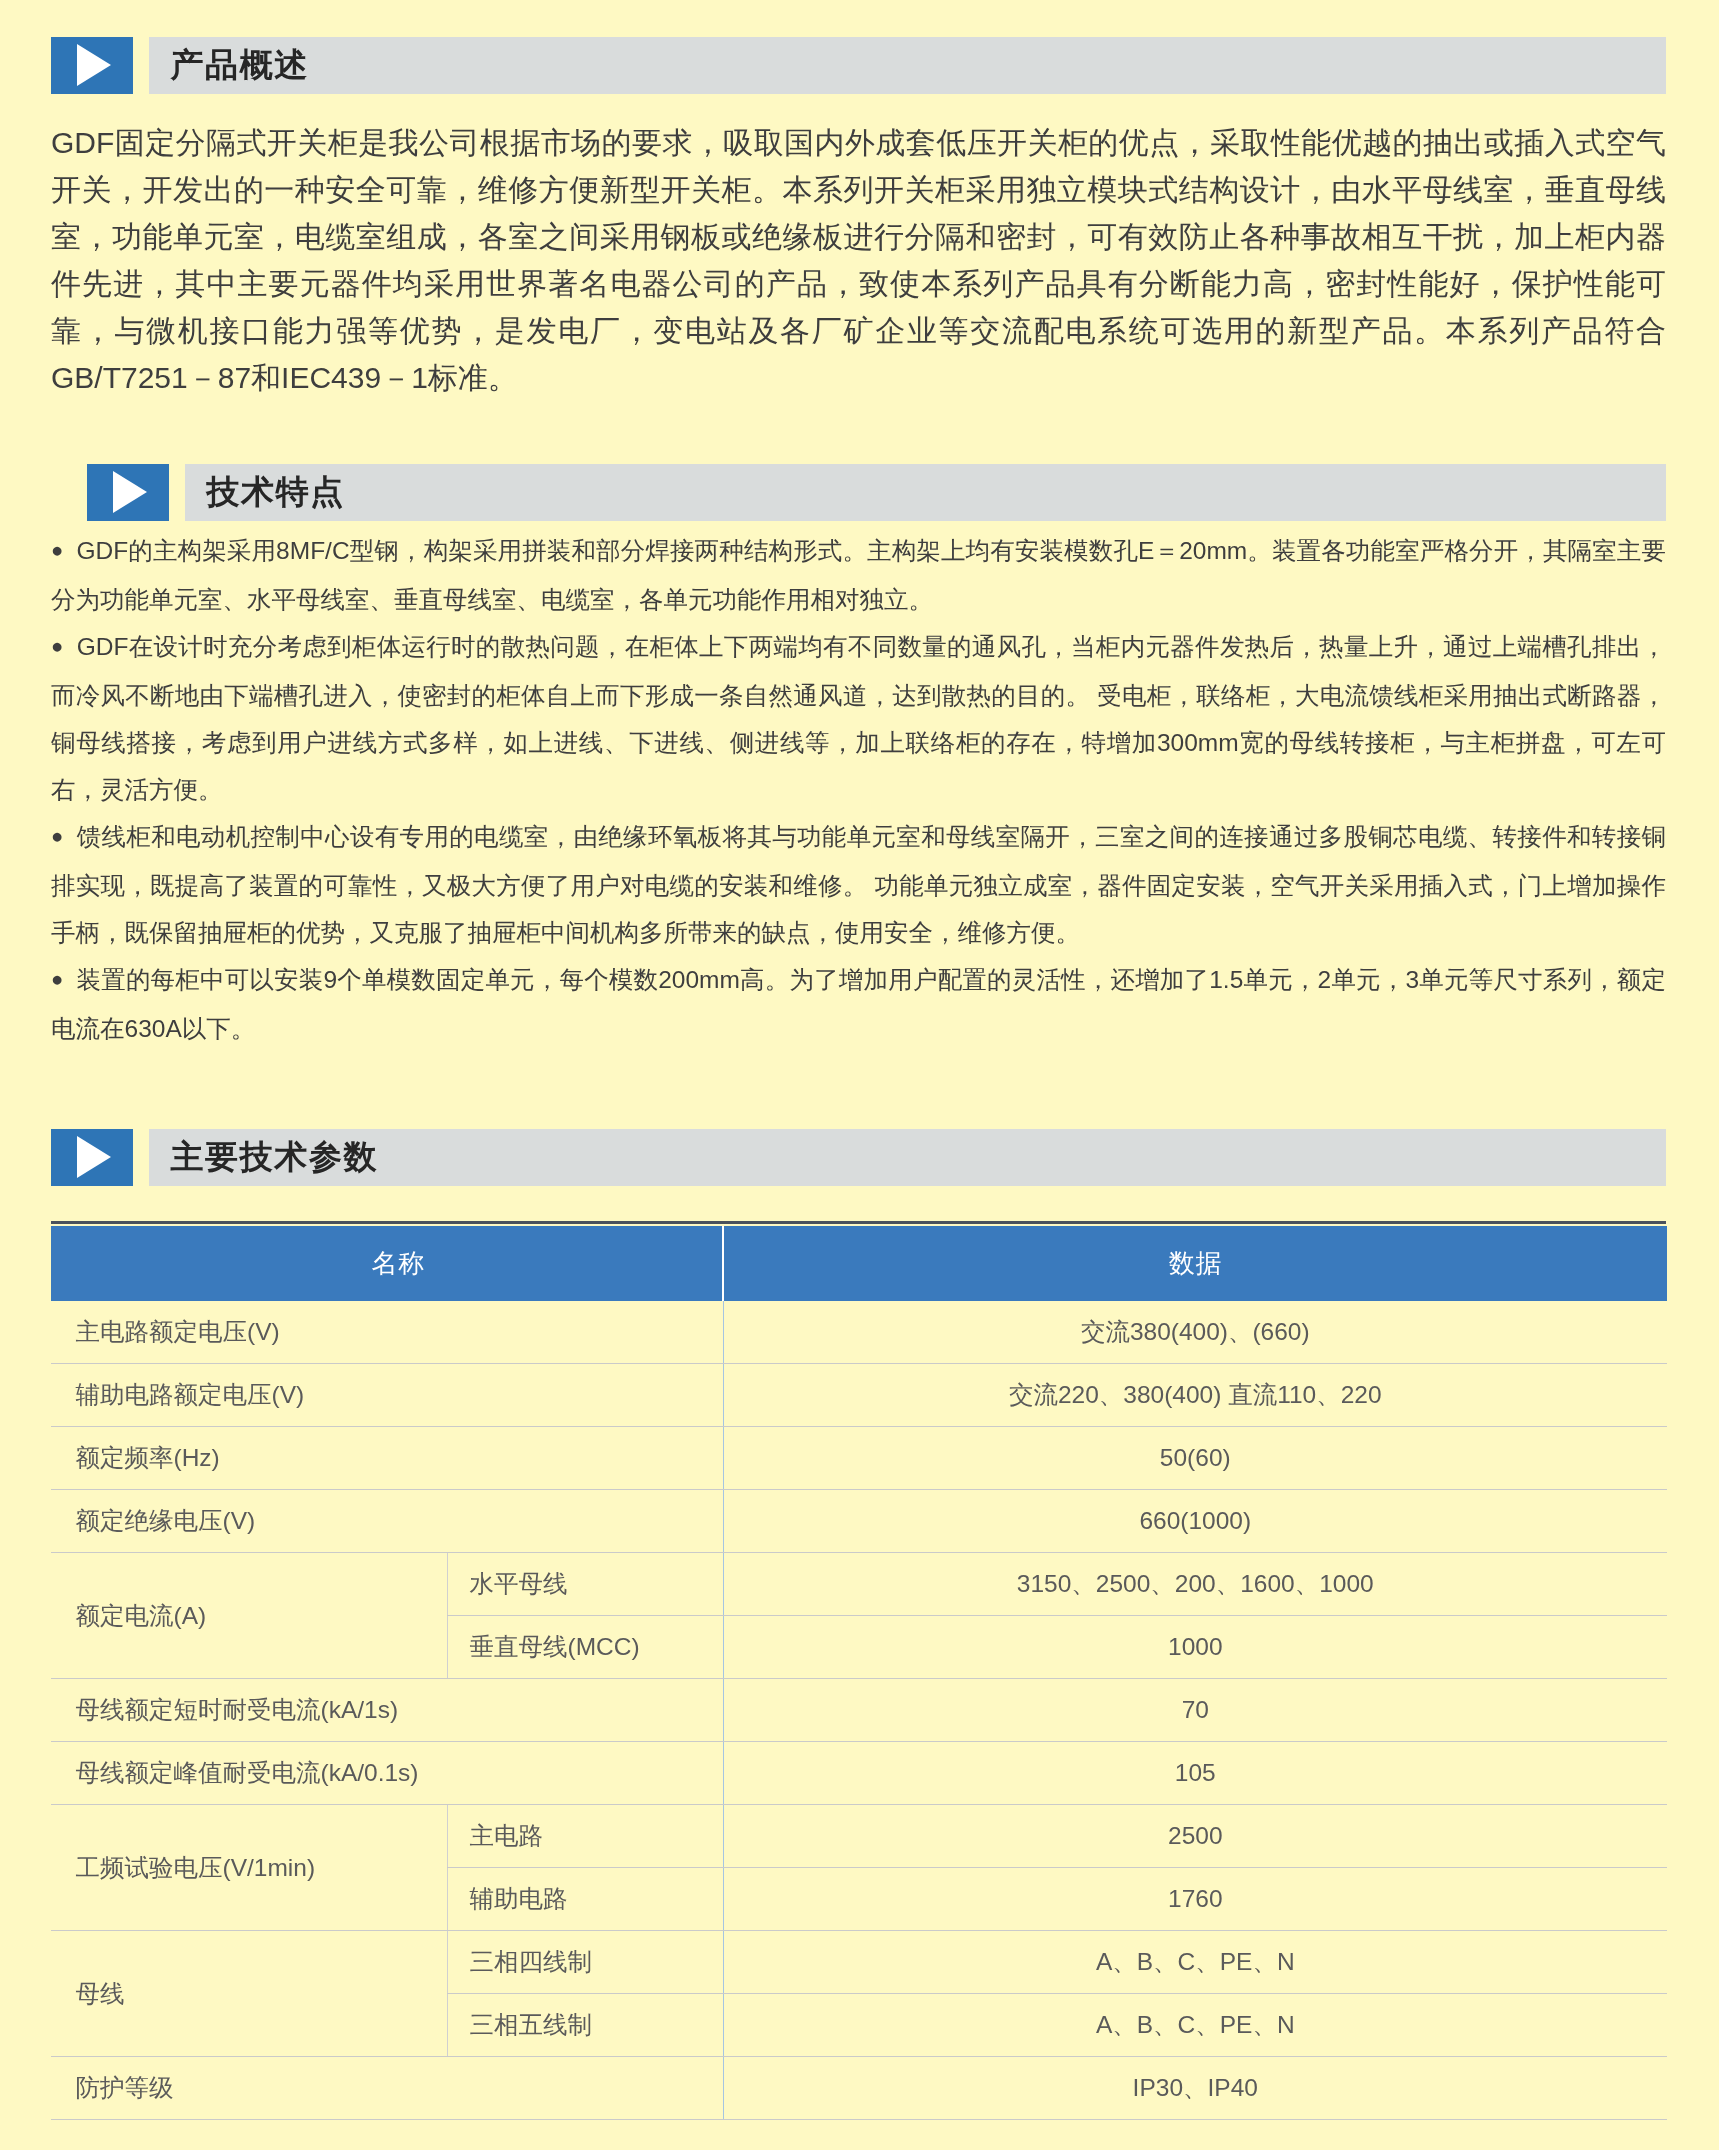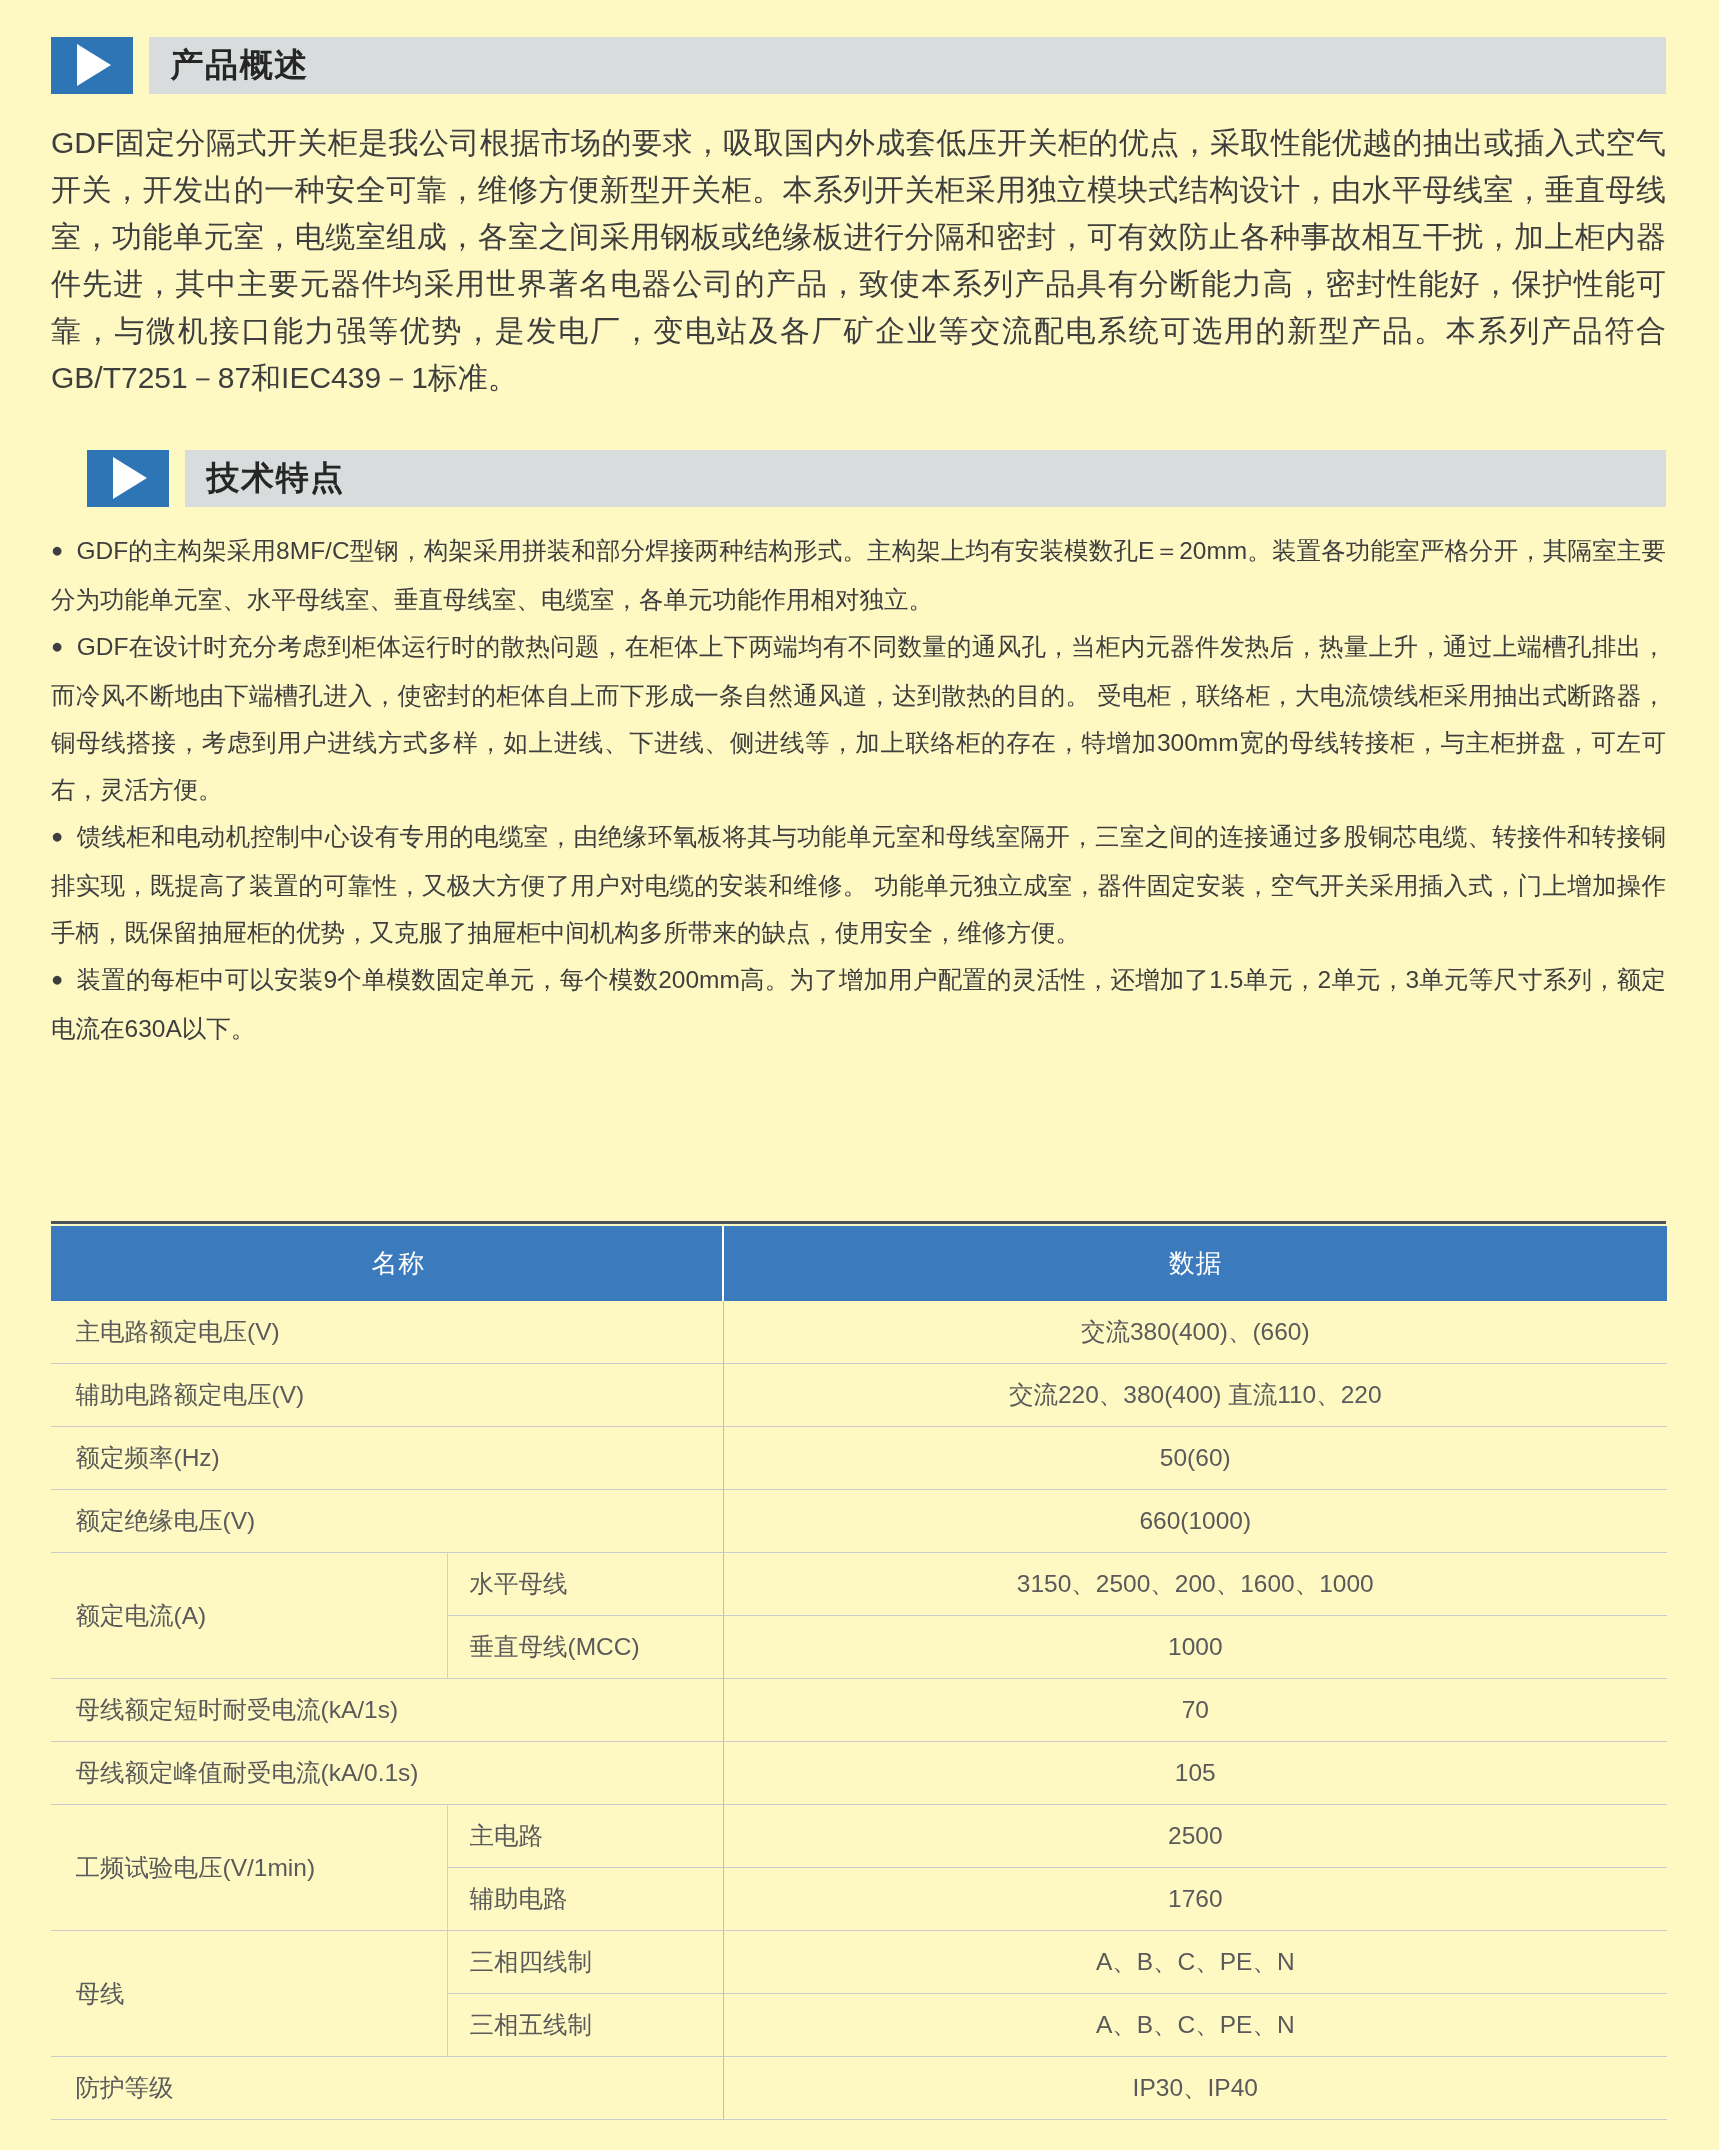--- a/index.html
+++ b/index.html
@@ -43,36 +43,44 @@
     <div class="sec-icon">
       <div class="tri"></div>
     </div>
     <div class="sec-bar">
       <span class="sec-title">产品概述</span>
     </div>
   </div>
 
   <div class="intro">GDF固定分隔式开关柜是我公司根据市场的要求，吸取国内外成套低压开关柜的优点，采取性能优越的抽出或插入式空气开关，开发出的一种安全可靠，维修方便新型开关柜。本系列开关柜采用独立模块式结构设计，由水平母线室，垂直母线室，功能单元室，电缆室组成，各室之间采用钢板或绝缘板进行分隔和密封，可有效防止各种事故相互干扰，加上柜内器件先进，其中主要元器件均采用世界著名电器公司的产品，致使本系列产品具有分断能力高，密封性能好，保护性能可靠，与微机接口能力强等优势，是发电厂，变电站及各厂矿企业等交流配电系统可选用的新型产品。本系列产品符合GB/T7251－87和IEC439－1标准。</div>
 
-  <div class="sec-header" style="top:450px;padding-left:36px;">
+  <div class="sec-header" style="top:464px;padding-left:36px;">
     <div class="sec-icon">
       <div class="tri"></div>
     </div>
     <div class="sec-bar">
       <span class="sec-title">技术特点</span>
     </div>
   </div>
 
   <div class="bullets">
     <div class="bullet-item"><span class="bullet-dot">●</span><span>GDF的主构架采用8MF/C型钢，构架采用拼装和部分焊接两种结构形式。主构架上均有安装模数孔E＝20mm。装置各功能室严格分开，其隔室主要分为功能单元室、水平母线室、垂直母线室、电缆室，各单元功能作用相对独立。</span></div>
     <div class="bullet-item"><span class="bullet-dot">●</span><span>GDF在设计时充分考虑到柜体运行时的散热问题，在柜体上下两端均有不同数量的通风孔，当柜内元器件发热后，热量上升，通过上端槽孔排出，而冷风不断地由下端槽孔进入，使密封的柜体自上而下形成一条自然通风道，达到散热的目的。 受电柜，联络柜，大电流馈线柜采用抽出式断路器，铜母线搭接，考虑到用户进线方式多样，如上进线、下进线、侧进线等，加上联络柜的存在，特增加300mm宽的母线转接柜，与主柜拼盘，可左可右，灵活方便。</span></div>
     <div class="bullet-item"><span class="bullet-dot">●</span><span>馈线柜和电动机控制中心设有专用的电缆室，由绝缘环氧板将其与功能单元室和母线室隔开，三室之间的连接通过多股铜芯电缆、转接件和转接铜排实现，既提高了装置的可靠性，又极大方便了用户对电缆的安装和维修。 功能单元独立成室，器件固定安装，空气开关采用插入式，门上增加操作手柄，既保留抽屉柜的优势，又克服了抽屉柜中间机构多所带来的缺点，使用安全，维修方便。</span></div>
     <div class="bullet-item"><span class="bullet-dot">●</span><span>装置的每柜中可以安装9个单模数固定单元，每个模数200mm高。为了增加用户配置的灵活性，还增加了1.5单元，2单元，3单元等尺寸系列，额定电流在630A以下。</span></div>
   </div>
 
+  <div class="sec-header" style="top:1129px;">
+    <div class="sec-icon">
+      <div class="tri"></div>
+    </div>
+    <div class="sec-bar">
+      <span class="sec-title">主要技术参数</span>
+    </div>
+  </div>
 
   <div class="params">
     <div class="topline"></div>
     <table class="tech">
       <colgroup>
           <col style="width:396px">
           <col style="width:276px">
           <col style="width:944px">
         </colgroup>
       <thead>

